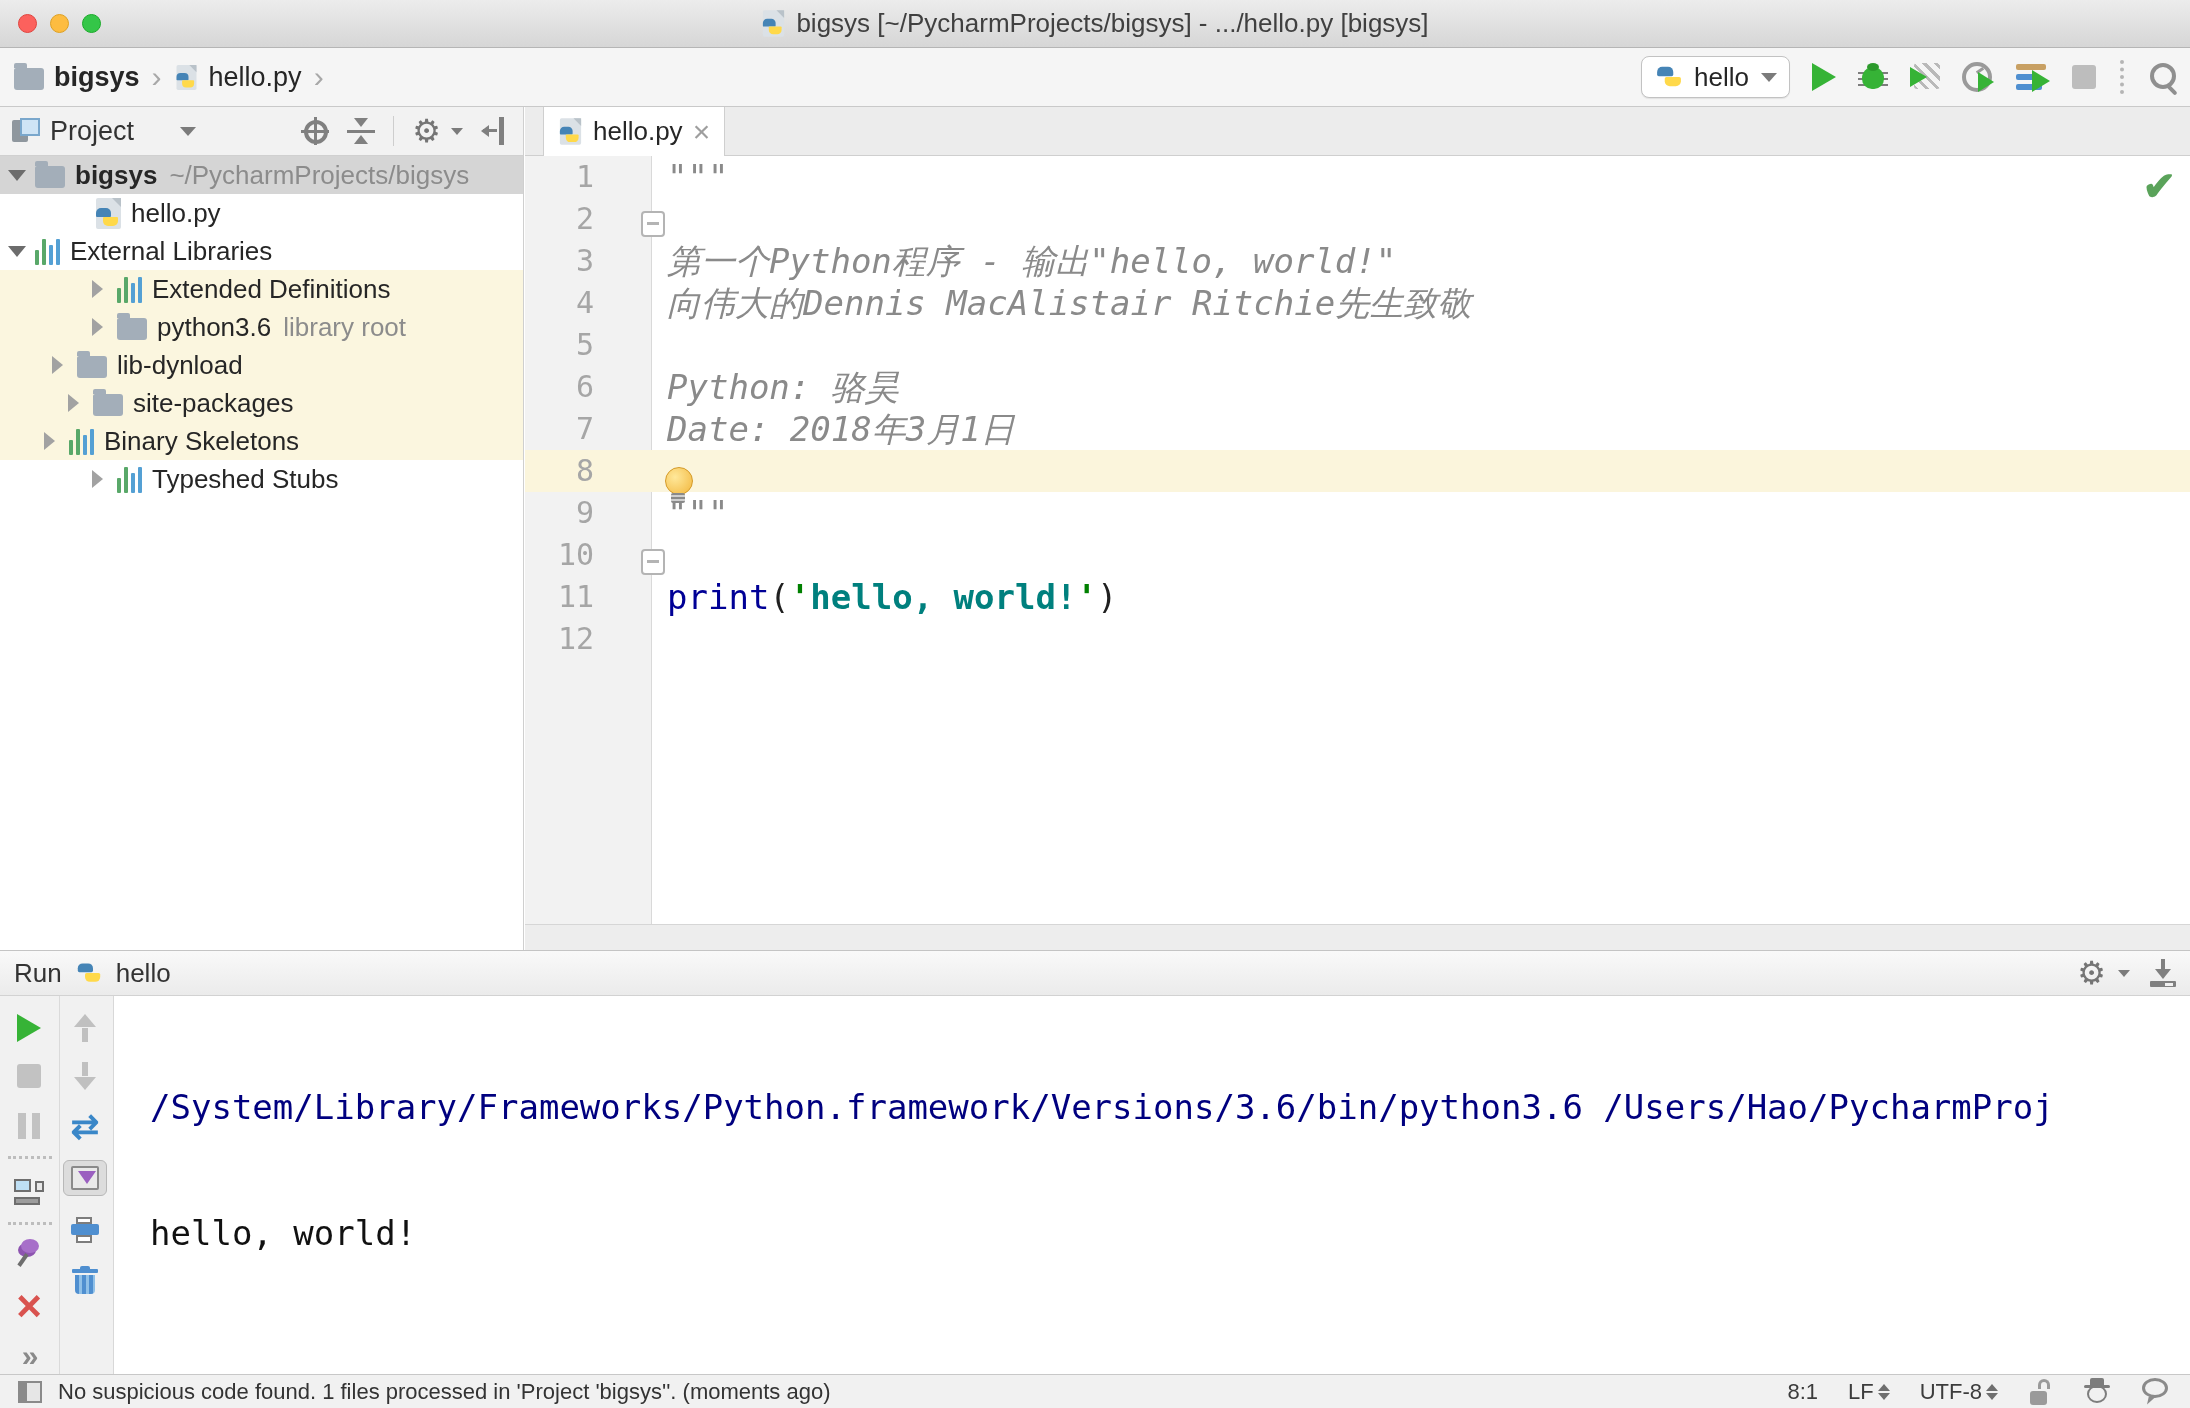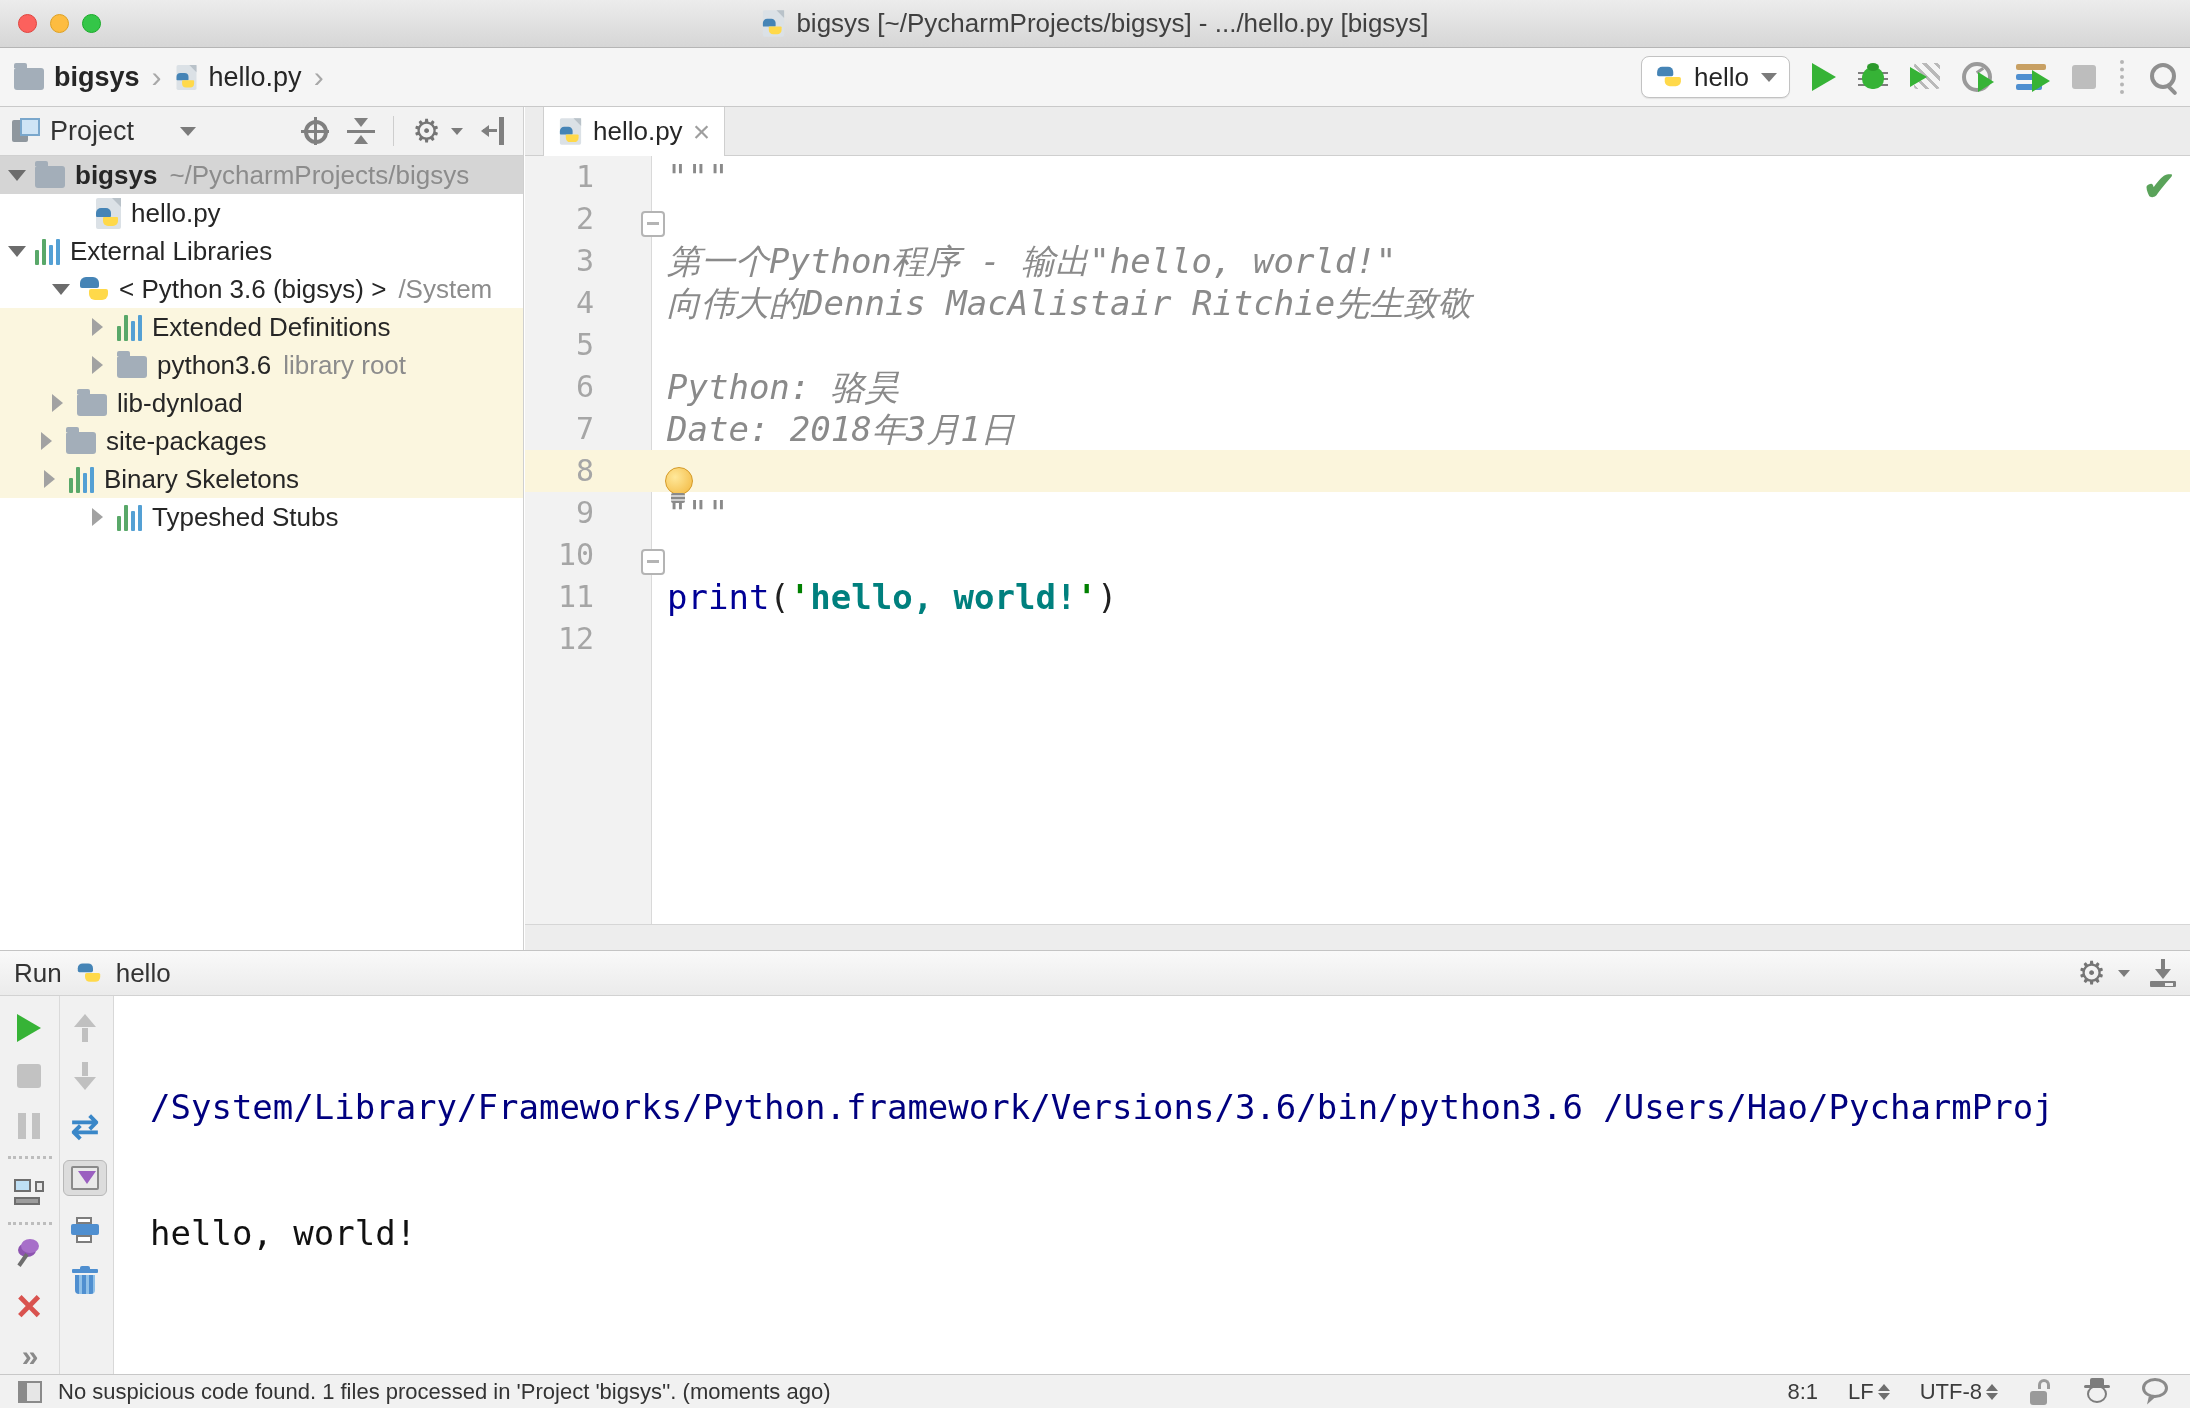--- a/index.html
+++ b/index.html
@@ -320,29 +320,20 @@
       <div class="trow" style="padding-left:8px">
         <span class="tri-exp"></span>
         <span class="ticon icon-lib">
             <i class="g1"></i>
             <i class="g2"></i>
             <i class="bl"></i>
             <i class="gr"></i>
           </span>
         <span class="tlabel">External Libraries</span>
       </div>
-      <div class="trow" style="padding-left:52px">
-        <span class="tri-exp"></span>
-        <span class="ticon icon-py">
-            <i class="t"></i>
-            <i class="b"></i>
-          </span>
-        <span class="tlabel">&lt; Python 3.6 (bigsys) &gt;</span>
-        <span class="tsuffix">/System</span>
-      </div>
       <div class="trow hl" style="padding-left:92px">
         <span class="tri-col"></span>
         <span class="ticon icon-lib">
             <i class="g1"></i>
             <i class="g2"></i>
             <i class="bl"></i>
             <i class="gr"></i>
           </span>
         <span class="tlabel">Extended Definitions</span>
       </div>
@@ -350,21 +341,21 @@
         <span class="tri-col"></span>
         <span class="ticon icon-folder"></span>
         <span class="tlabel">python3.6</span>
         <span class="tsuffix">library root</span>
       </div>
       <div class="trow hl" style="padding-left:52px">
         <span class="tri-col"></span>
         <span class="ticon icon-folder"></span>
         <span class="tlabel">lib-dynload</span>
       </div>
-      <div class="trow hl" style="padding-left:41px">
+      <div class="trow hl" style="padding-left:68px">
         <span class="tri-col"></span>
         <span class="ticon icon-folder"></span>
         <span class="tlabel">site-packages</span>
       </div>
       <div class="trow hl" style="padding-left:44px">
         <span class="tri-col"></span>
         <span class="ticon icon-lib">
             <i class="g1"></i>
             <i class="g2"></i>
             <i class="bl"></i>

